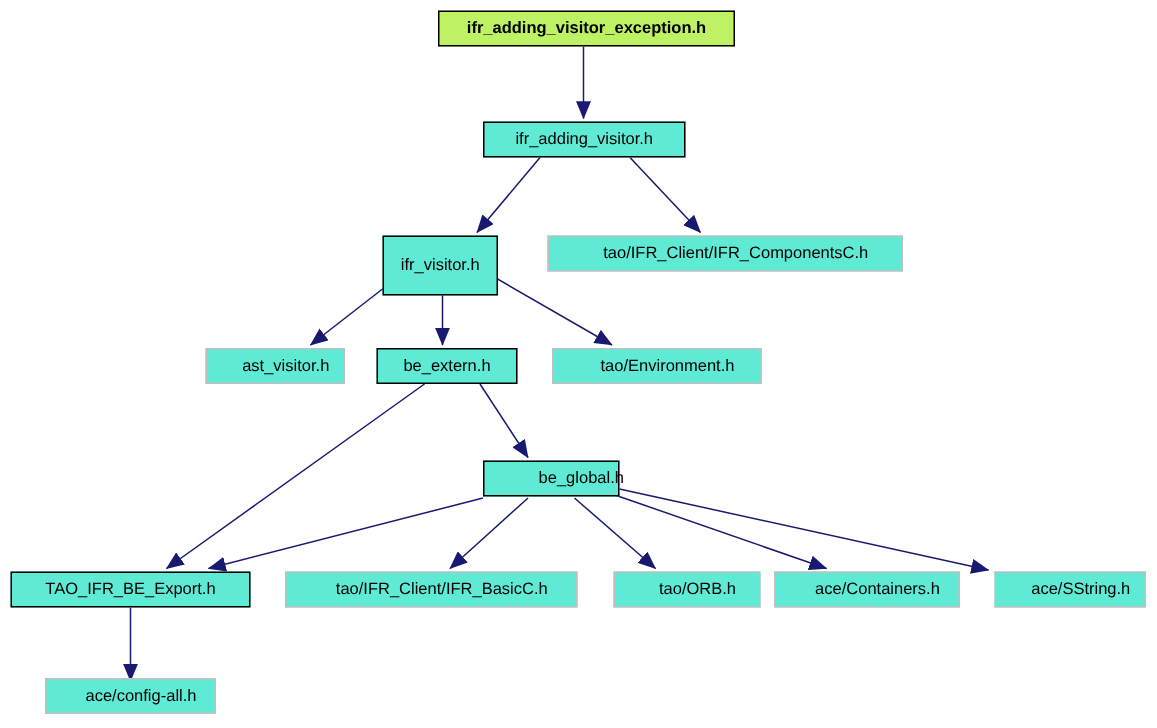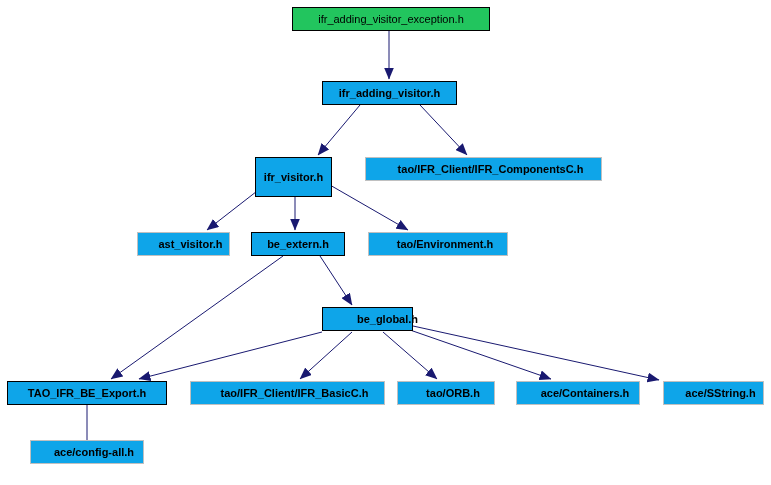--- a/index.html
+++ b/index.html
@@ -19,33 +19,33 @@
     position: absolute;
     left: 0;
     top: 0;
     width: 771px;
     height: 485px;
   }
   .node {
     position: absolute;
     box-sizing: border-box;
     border: 1px solid #000000;
-    background: #0ea5e9;
+    background: #5eead4;
     display: flex;
     align-items: center;
     justify-content: center;
     white-space: nowrap;
     font-size: 11px;
-    font-weight: bold;
+    font-weight: normal;
     color: #000000;
     line-height: 1;
   }
   .node.root {
-    background: #22c55e;
-    font-weight: normal;
+    background: #bef264;
+    font-weight: bold;
     border-color: #000000;
   }
   .node.internal {
     border-color: #000000;
     cursor: pointer;
   }
   .node.external {
     border-color: #c0c0c0;
     padding-left: 14px;
   }
@@ -101,26 +101,26 @@
       </div>
       <div class="node internal" style="left: 322px; top: 307px; width: 91px; height: 24px; padding-left: 40px;">
         <span>be_global.h</span>
       </div>
       <div class="node internal" style="left: 7px; top: 381px; width: 160px; height: 24px;">
         <span>TAO_IFR_BE_Export.h</span>
       </div>
       <div class="node external" style="left: 190px; top: 381px; width: 195px; height: 24px;">
         <span>tao/IFR_Client/IFR_BasicC.h</span>
       </div>
-      <div class="node external" style="left: 397px; top: 381px; width: 98px; height: 24px;">
+      <div class="node external" style="left: 409px; top: 381px; width: 98px; height: 24px;">
         <span>tao/ORB.h</span>
       </div>
       <div class="node external" style="left: 516px; top: 381px; width: 124px; height: 24px;">
         <span>ace/Containers.h</span>
       </div>
       <div class="node external" style="left: 663px; top: 381px; width: 101px; height: 24px;">
         <span>ace/SString.h</span>
       </div>
-      <div class="node external" style="left: 30px; top: 440px; width: 114px; height: 24px;">
+      <div class="node external" style="left: 30px; top: 452px; width: 114px; height: 24px;">
         <span>ace/config-all.h</span>
       </div>
     </div>
 </div>
 
 </body></html>

